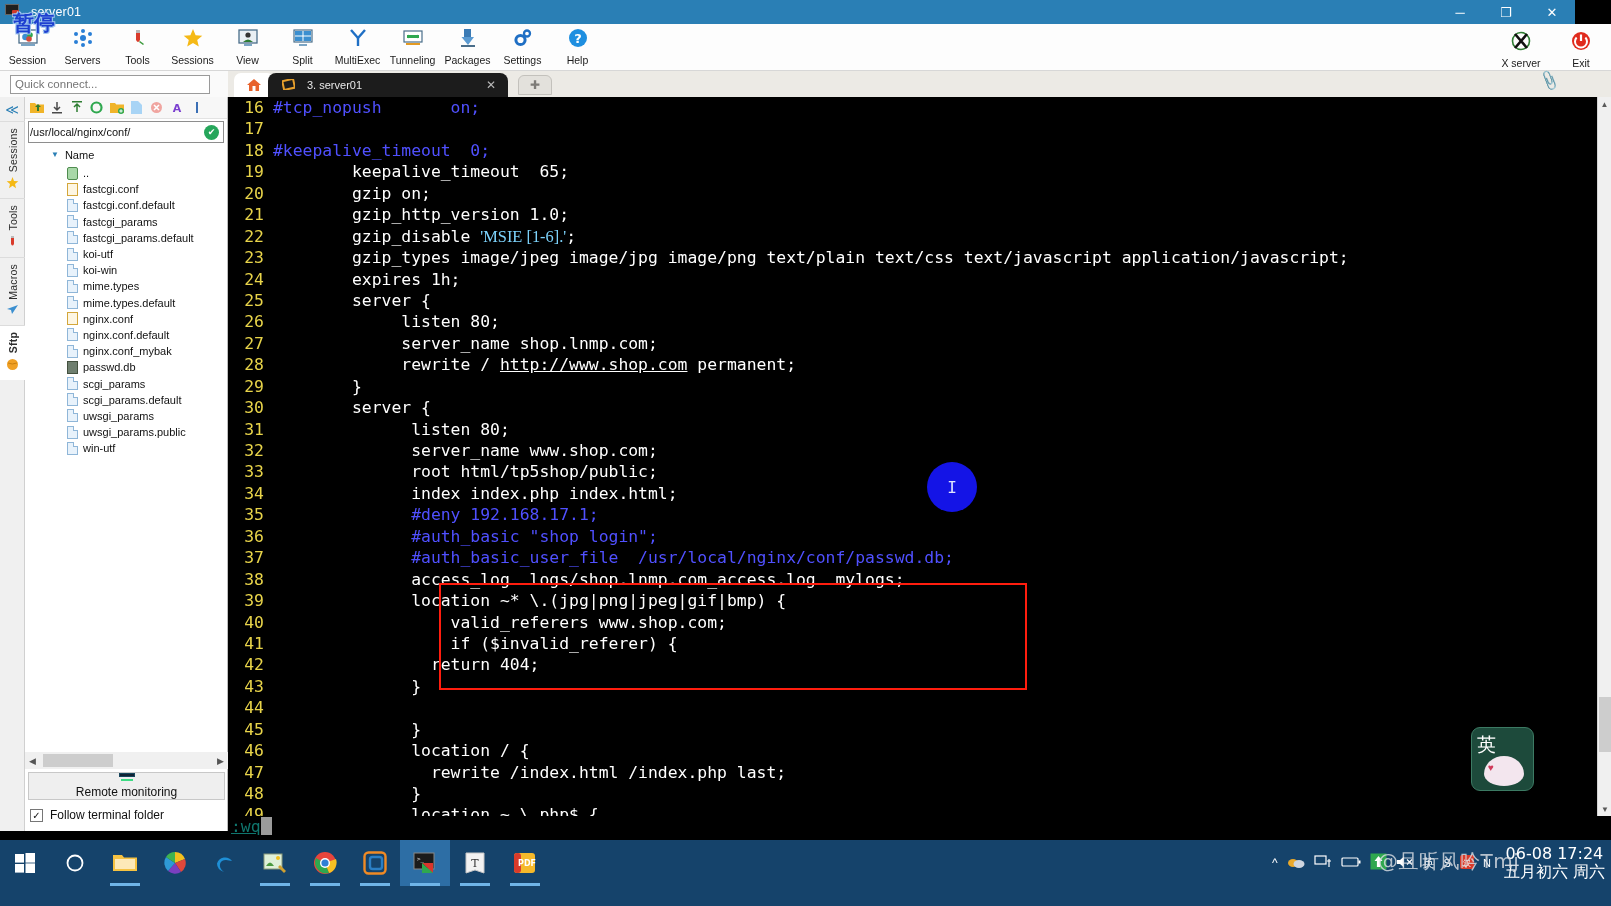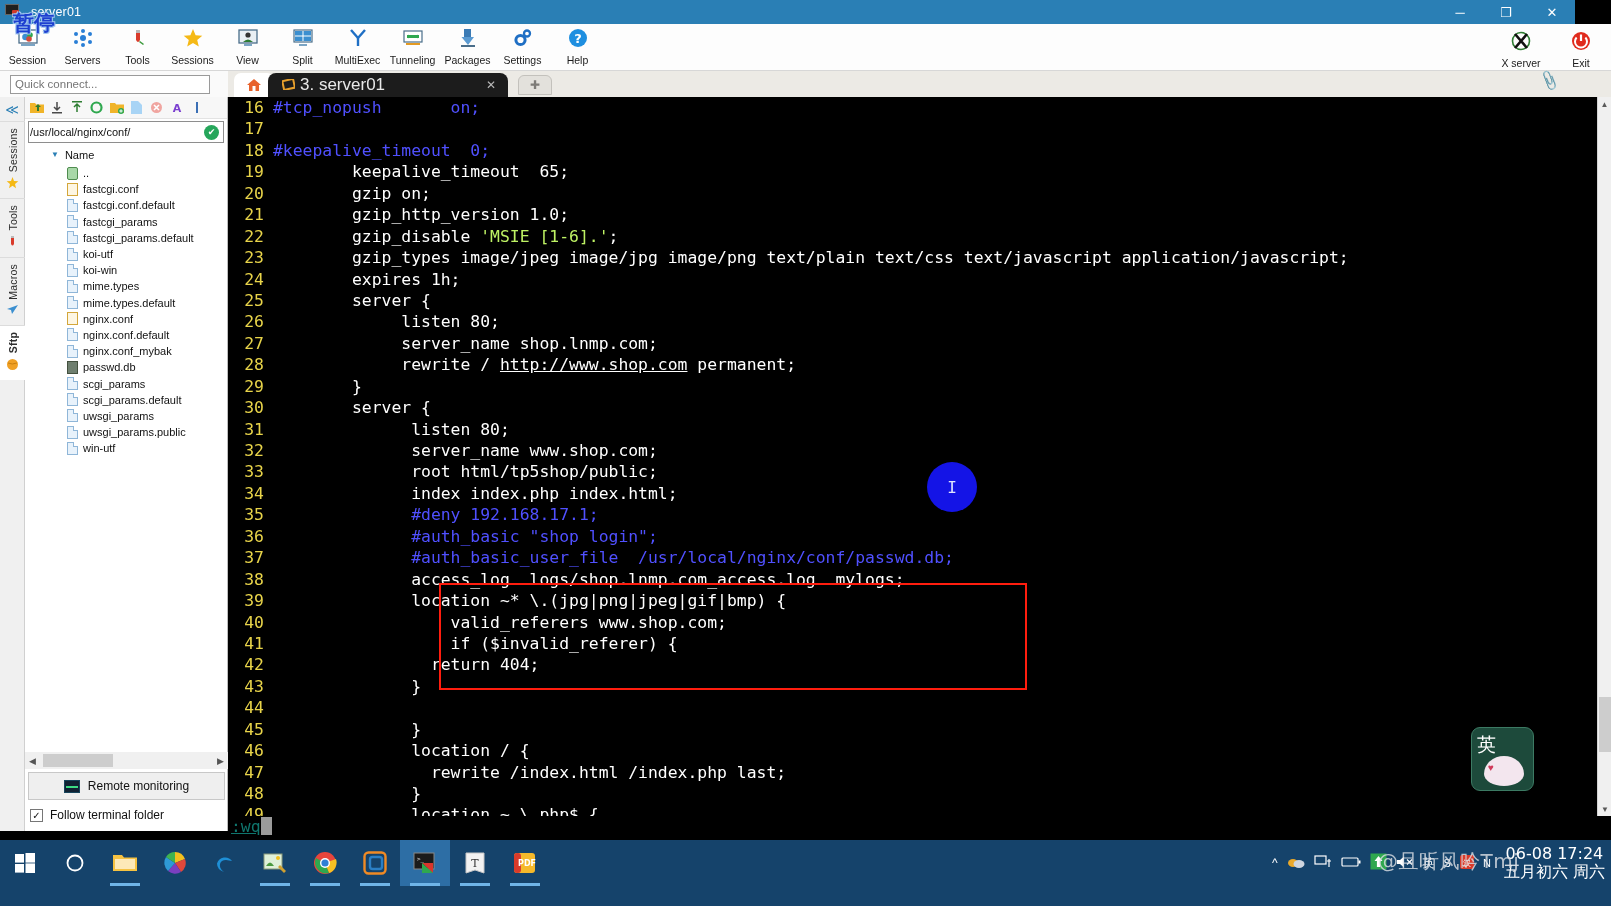--- a/index.html
+++ b/index.html
@@ -47,21 +47,21 @@
   #quick-connect { width:200px; height:19px; margin-left:10px; border:1px solid #9a9a9a;
       background:#fff; font-size:11.5px; color:#9c9c9c; padding:0 4px; line-height:17px;
       font-family:"Liberation Sans", sans-serif; }
   #tabstrip { position:absolute; left:228px; top:71px; width:1383px; height:26px;
               background:#eceae5; }
   #tab-home { position:absolute; left:6px; top:2px; width:40px; height:24px;
       background:#fff; border-radius:7px 7px 0 0; display:flex; align-items:center; justify-content:center;}
   #tab-active { position:absolute; left:40px; top:2px; width:240px; height:24px;
       background:#1c1c1c; border-radius:8px 8px 0 0; display:flex; align-items:center; }
   #tab-active .key { margin-left:14px; font-size:11px; }
-  #tab-active .tlabel { color:#e8e8e8; font-size:17px; margin-left:5px; }
+  #tab-active .tlabel { color:#e8e8e8; font-size:11px; margin-left:12px; }
   #tab-active .tclose { margin-left:auto; margin-right:12px; color:#b9b9b9; font-size:12px; }
   #tab-new { position:absolute; left:290px; top:4px; width:34px; height:20px;
       background:#e3e1dc; border:1px solid #c3c1bc; border-radius:6px 6px 0 0;
       display:flex; align-items:center; justify-content:center; color:#7d7b77; font-size:12px;}
 
   
   #vtabs { position:absolute; left:0; top:97px; width:25px; height:734px; background:#f0f0f0;
            border-right:1px solid #d0d0d0; }
   #vtab-collapse { height:24px; display:flex; align-items:center; justify-content:center;
         color:#2a7fb5; font-size:13px; }
@@ -97,39 +97,39 @@
         background:#fff; border-left:1px solid #8fb6d8; border-bottom:1px solid #8fb6d8; }
   .fico.docp { background:#fdf6e3; border:1px solid #d3a63a; }
   .fico.bin  { background:#6f7f6f; border:1px solid #44513f; }
   .fico.up   { background:#a8d8a8; border:1px solid #4f8c4f; border-radius:2px; }
   #sftp-hscroll { position:absolute; left:25px; top:752px; width:203px; height:17px;
        background:#f0f0f0; display:flex; align-items:center; }
   #sftp-hscroll .arrow { width:15px; text-align:center; font-size:9px; color:#555; }
   #sftp-hscroll .thumb { width:70px; height:13px; background:#cdcdcd; margin-left:3px; }
   #remote-mon { position:absolute; left:28px; top:772px; width:197px; height:28px;
        background:#efefef; border:1px solid #c8c8c8; display:flex; align-items:center;
-       justify-content:center; gap:8px; font-size:12px; color:#111; }
+       justify-content:center; gap:8px; font-size:12px; color:#111;flex-direction:column; }
   #remote-mon .mico { width:16px; height:13px; background:#123; border:1px solid #17455c; position:relative;}
   #remote-mon .mico:after{content:"";position:absolute;left:1px;top:5px;width:12px;height:2px;background:#3ddc84;}
   #follow-row { position:absolute; left:30px; top:808px; display:flex; align-items:center;
        gap:7px; font-size:12px; color:#111; }
   #follow-row .cb { width:13px; height:13px; border:1px solid #767676; background:#fff;
        display:flex; align-items:center; justify-content:center; font-size:10px; color:#111;}
 
   
   #term { position:absolute; left:228px; top:97px; width:1369px; height:719px;
           background:#000; overflow:hidden; }
   #term-inner { font-family:"DejaVu Sans Mono", monospace; font-size:16.4px; line-height:21.45px;
           white-space:pre; }
   .tline { display:flex; height:21.45px; align-items:center; }
   .lno { width:45px; text-align:right; color:#e8d44a; flex:0 0 45px; padding-right:9px;
          font-family:"DejaVu Sans Mono", monospace; }
   .ltext { color:#ffffff; font-family:"DejaVu Sans Mono", monospace; }
   .c-comment { color:#5050ff; }
-  .c-str { color:#bef264; }
+  .c-str { color:#7dd3fc;font-family:Liberation Serif, serif; }
   .c-url { color:#ffffff; text-decoration:underline; }
   #redbox { position:absolute; left:211px; top:486px; width:588px; height:107px;
             border:2px solid #ff1d0e; pointer-events:none; }
   #mouse-cursor { position:absolute; left:699px; top:365px; width:50px; height:50px;
       border-radius:50%; background:#1414e6; display:flex; align-items:center; justify-content:center;}
   #mouse-cursor .ibeam { color:#dfe4ff; font-family:"DejaVu Sans Mono", monospace; font-size:16px; }
   #statusline { position:absolute; left:228px; top:816px; width:1369px; height:20px;
       background:#000; display:flex; align-items:center; font-family:"DejaVu Sans Mono", monospace;
       font-size:16.4px; color:#0f766e;text-decoration:underline; }
   #statusline .sl-text { margin-left:3px; }

